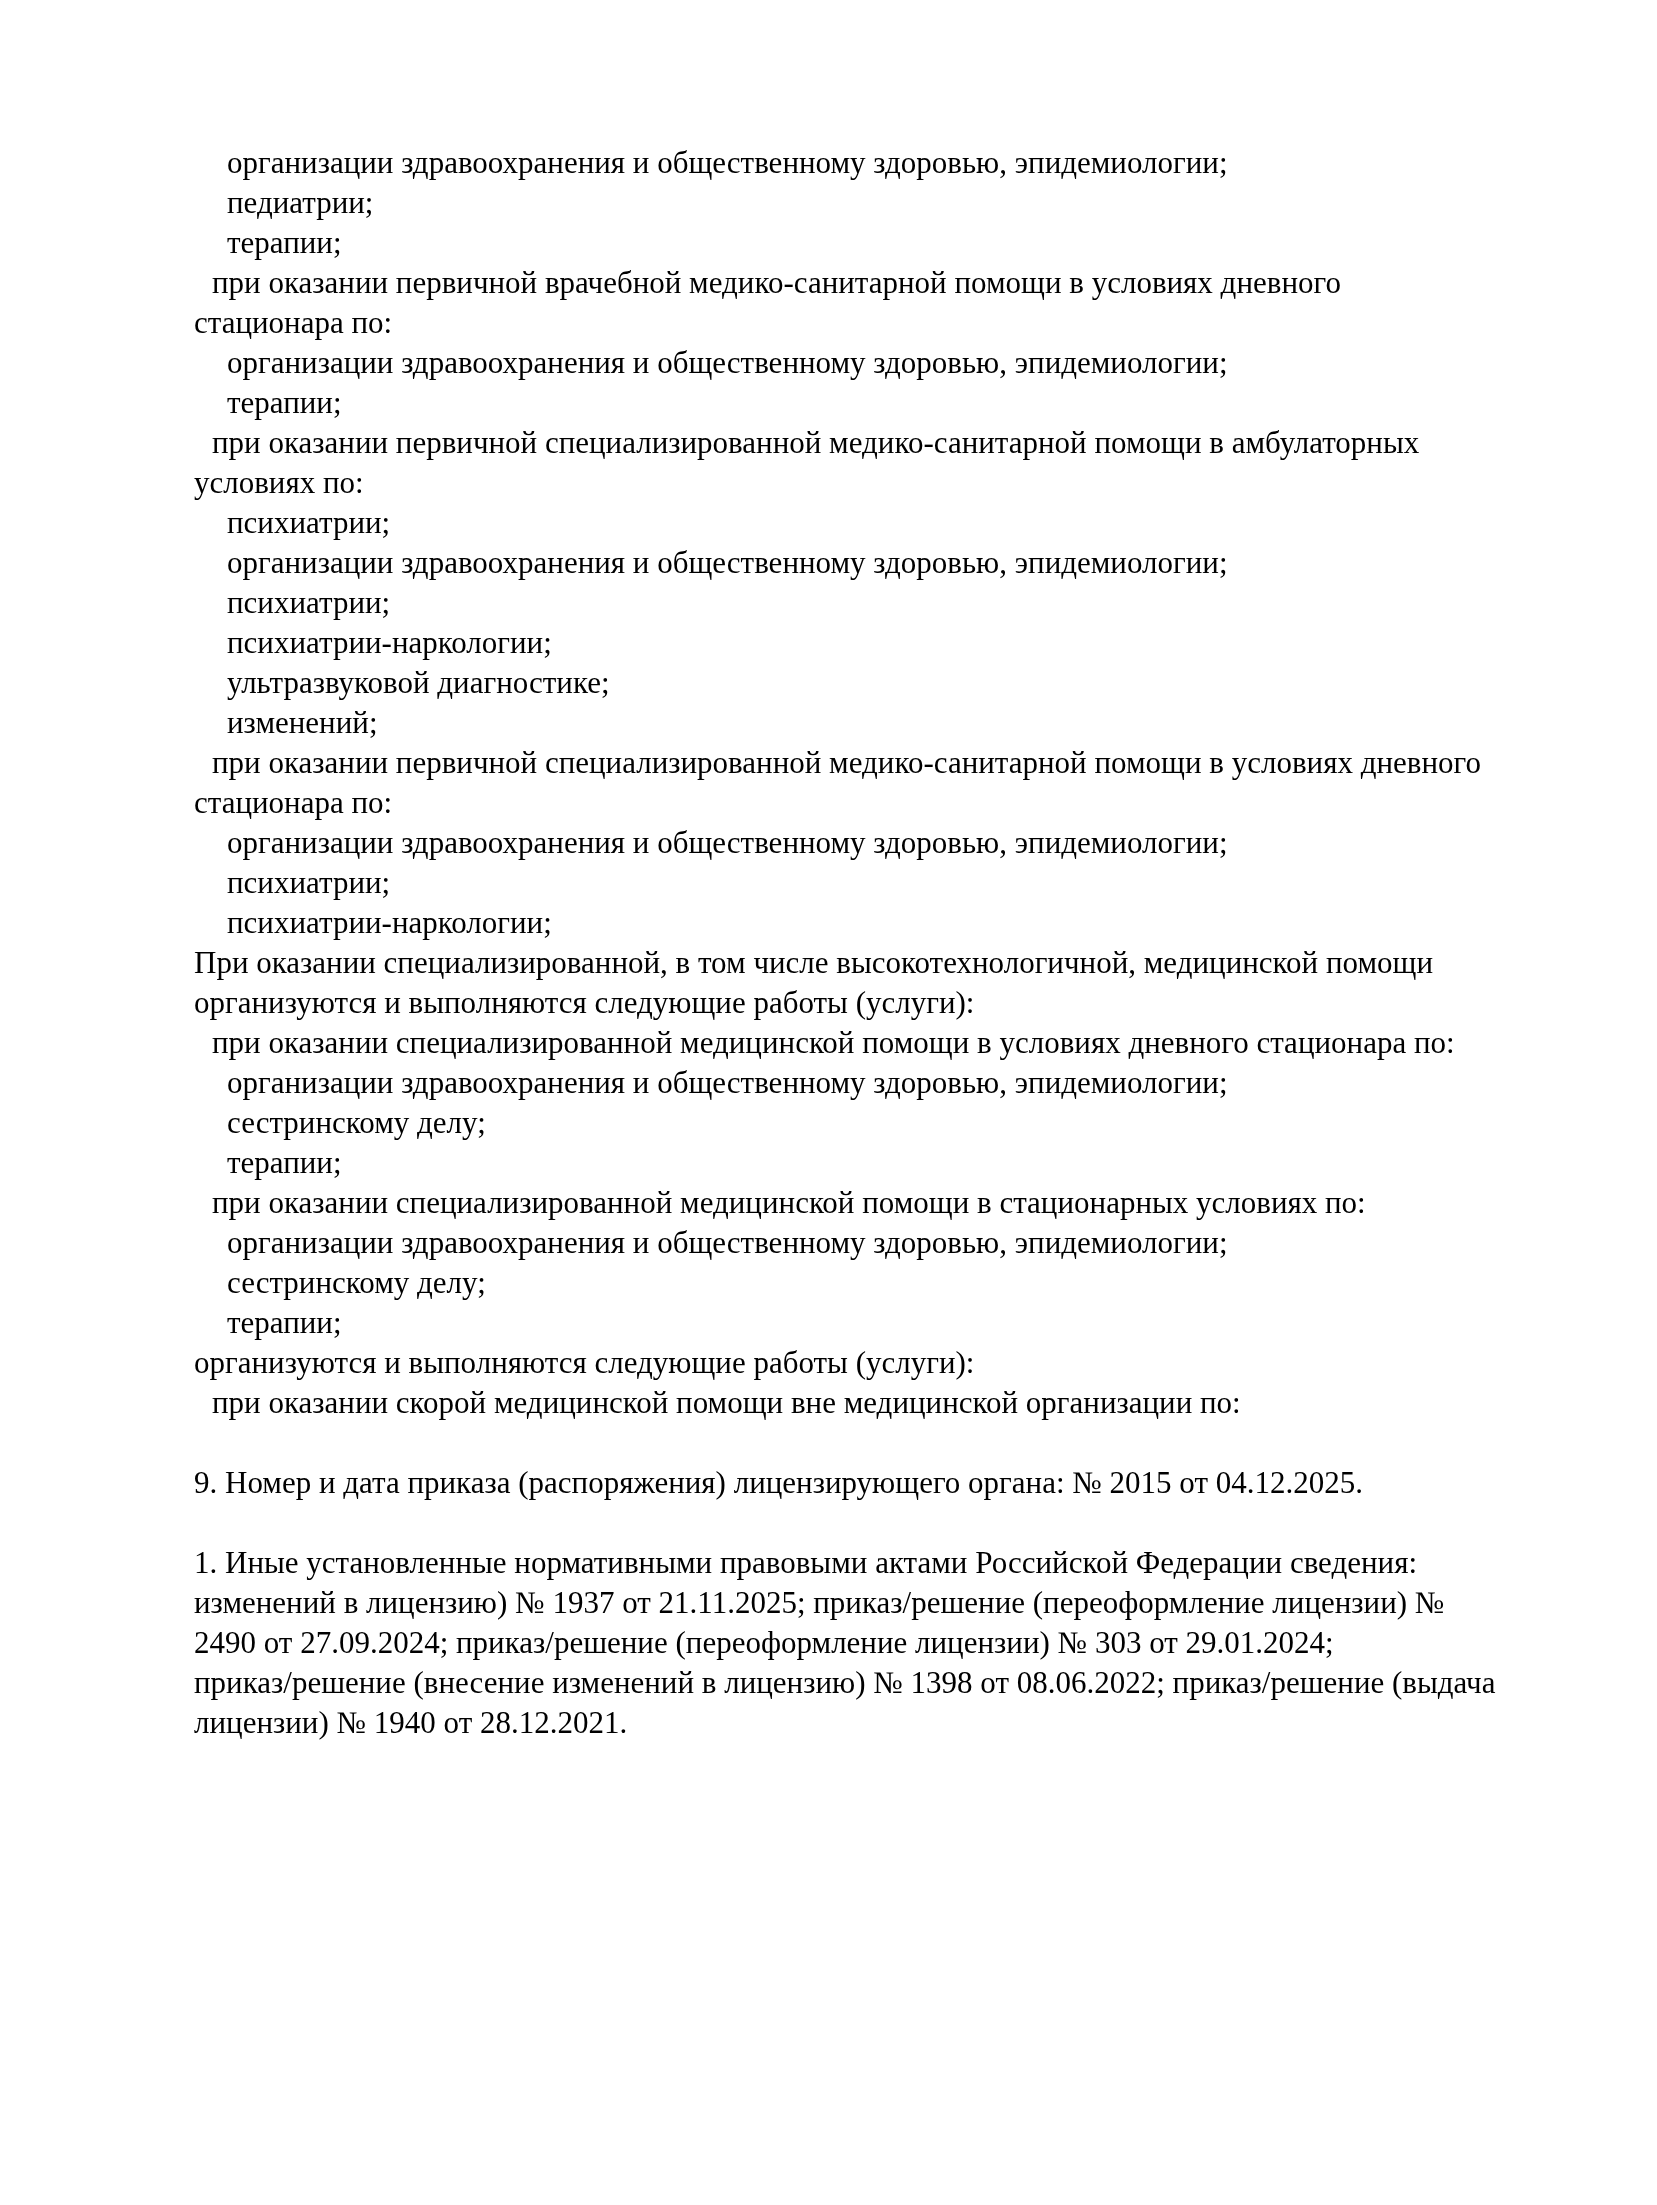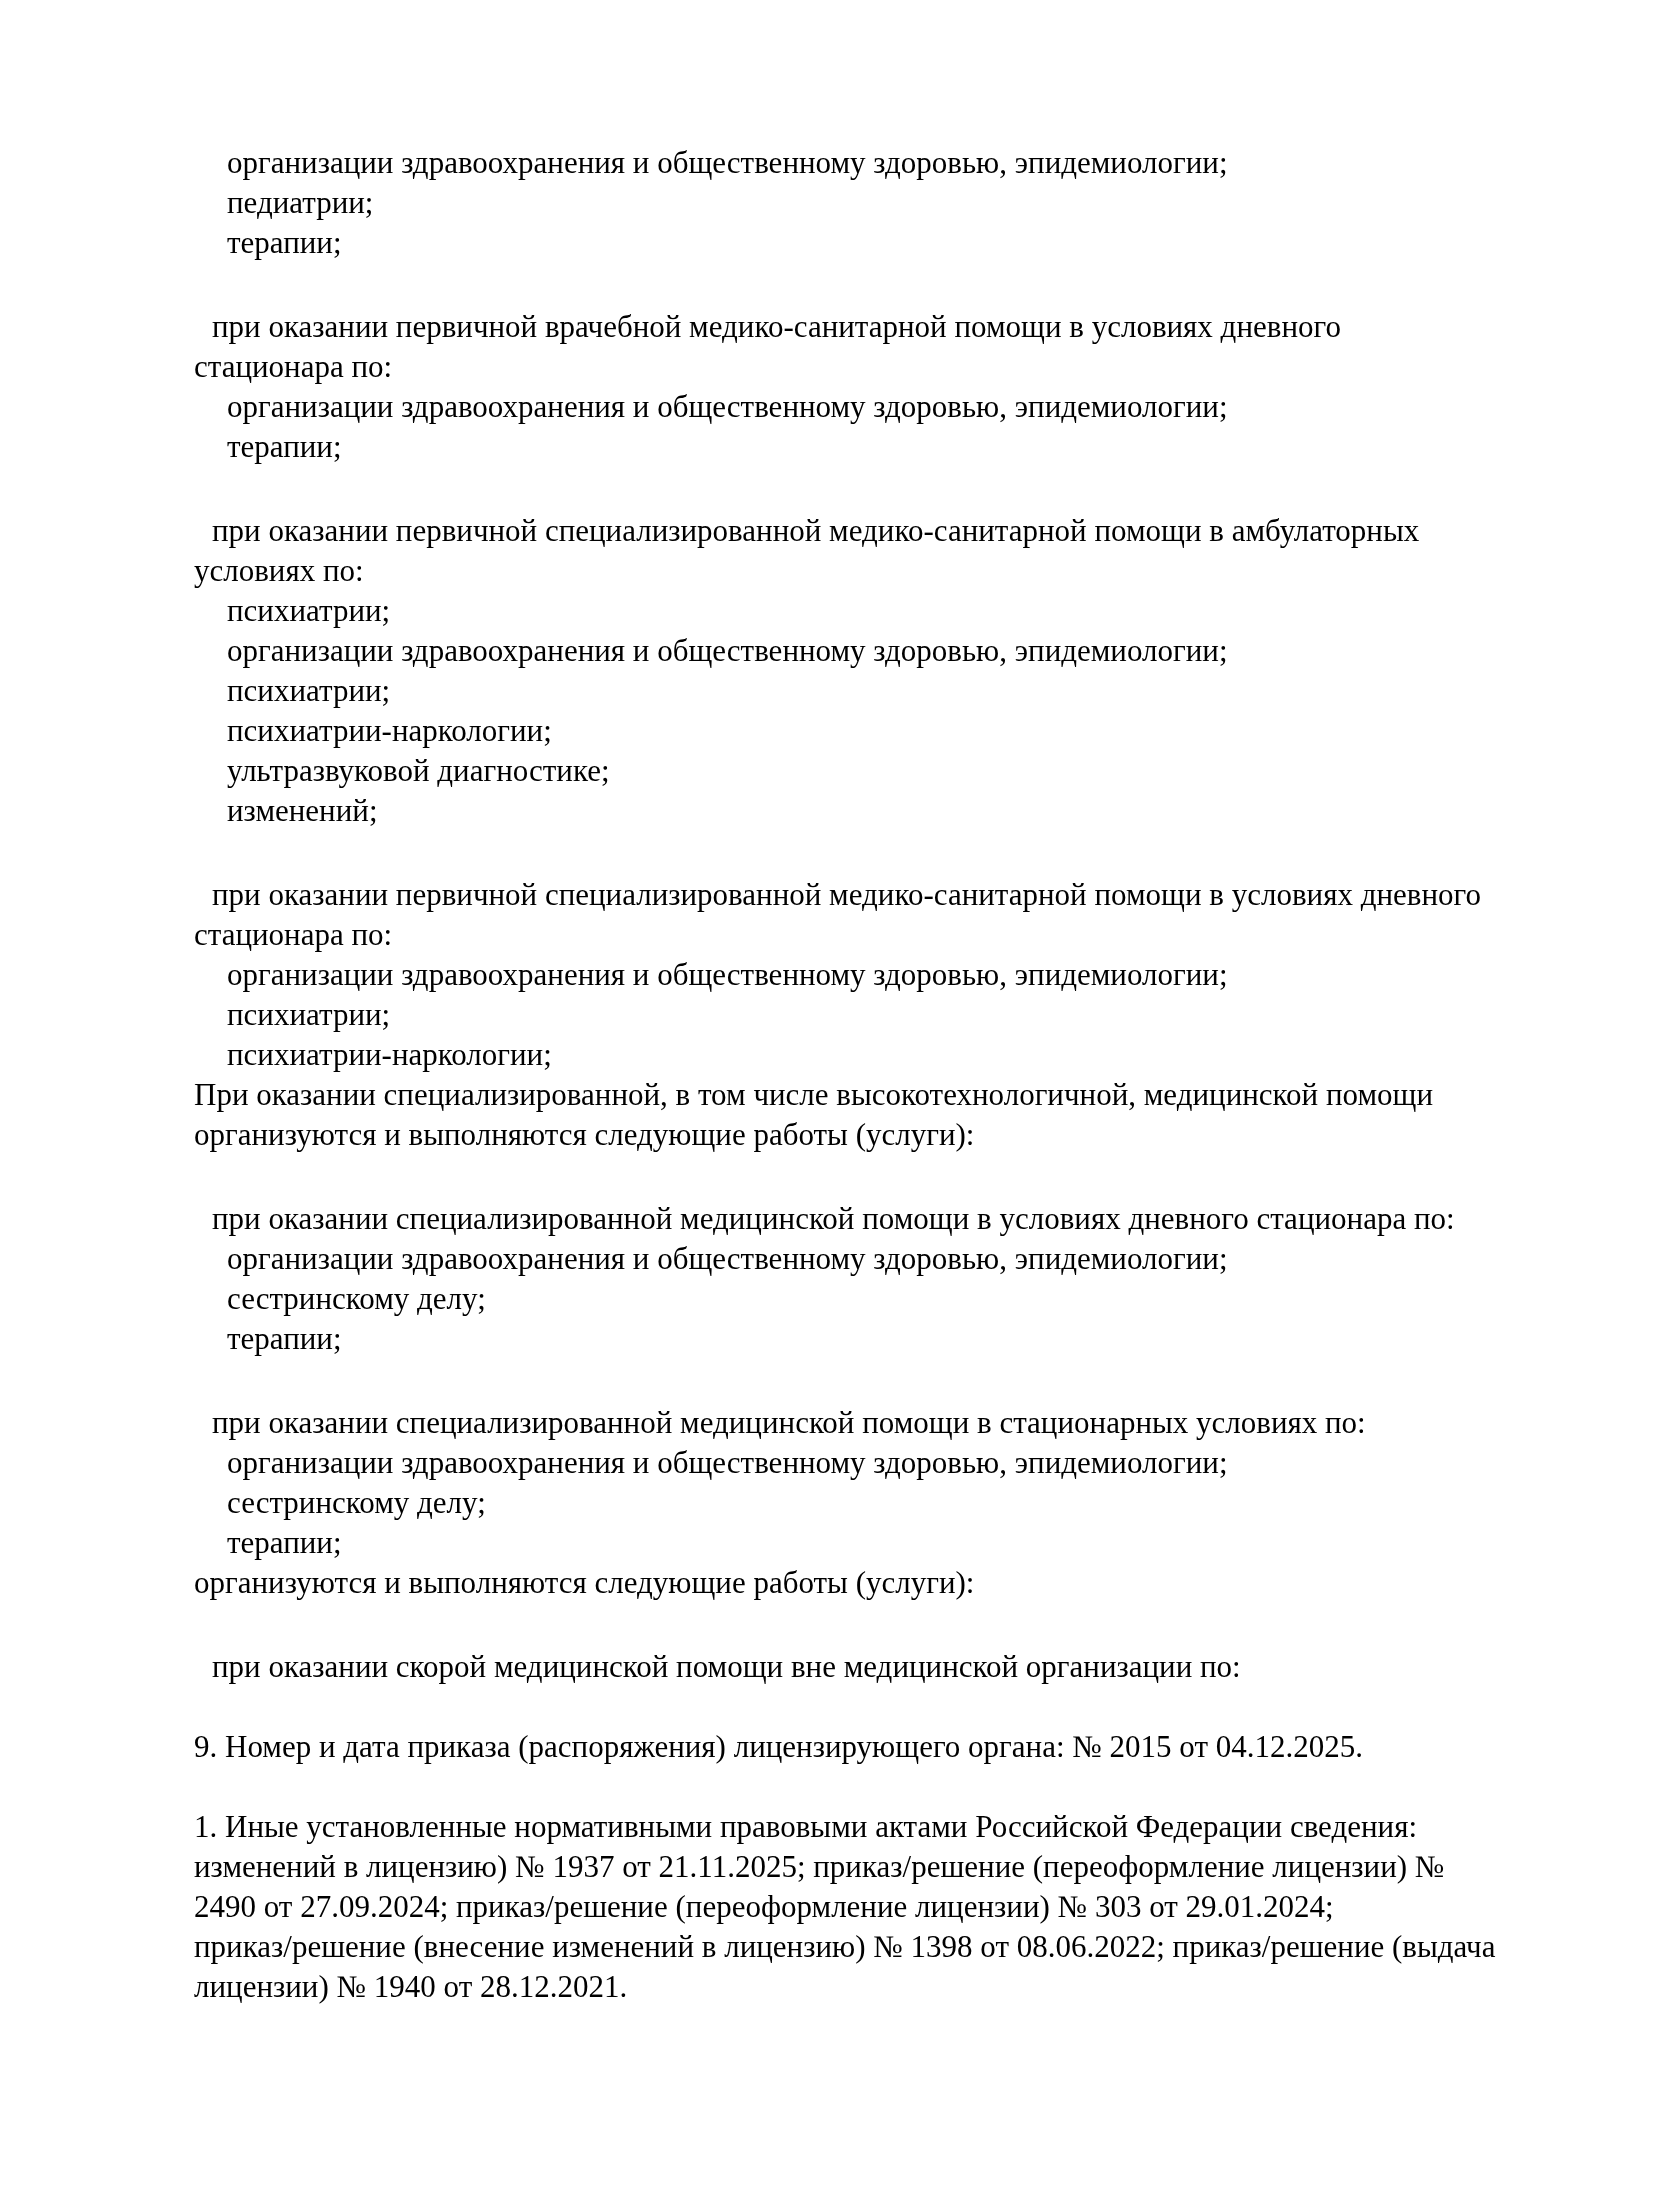--- a/index.html
+++ b/index.html
@@ -22,21 +22,21 @@
     position: absolute;
     top: 143px;
     left: 194px;
     right: 33px;
   }
   .line {
     white-space: pre;
     min-height: 40px;
   }
   .ind0 { padding-left: 0; }
-  .ind2 { padding-left: 18px; margin-top: 44px; }
+  .ind2 { padding-left: 18px; }
   .ind4 { padding-left: 33px; }
 </style>
 </head>
 <body>
 
 <div class="page">
   <div class="doc-body" id="doc-body">
       <div class="line ind4">организации здравоохранения и общественному здоровью, эпидемиологии;</div>
       <div class="line ind4">педиатрии;</div>
       <div class="line ind4">терапии;</div>

